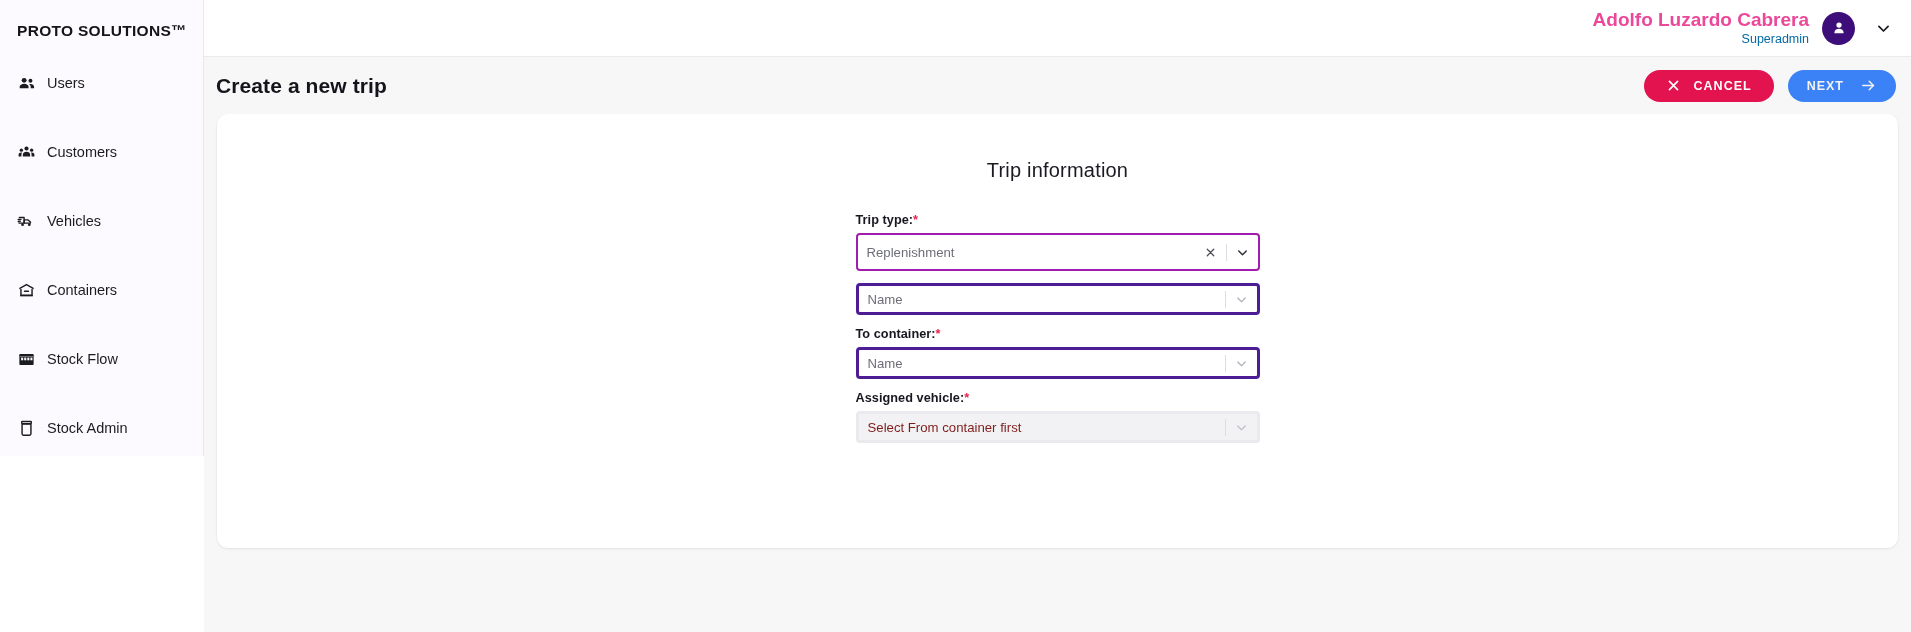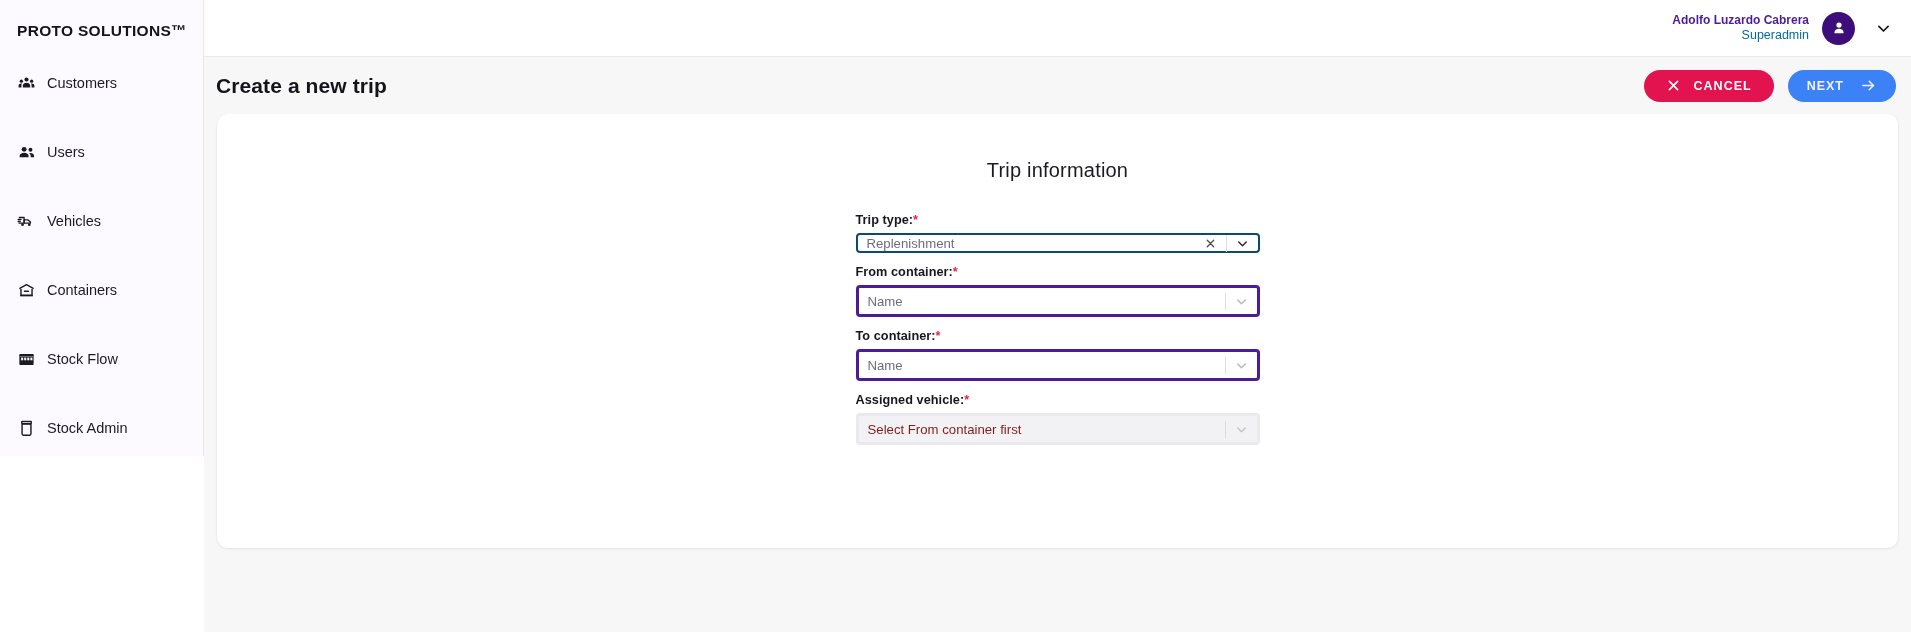--- a/index.html
+++ b/index.html
@@ -94,23 +94,23 @@
     align-items: center;
     gap: 13px;
   }
   .user-names {
     display: flex;
     flex-direction: column;
     align-items: flex-end;
     line-height: 1.25;
   }
   .user-name {
-    font-size: 12px;
-    font-weight: bold;
-    color: #4c1d95;
+    font-size: 19px;
+    font-weight: bold;
+    color: #ec4899;
     white-space: nowrap;
   }
   .user-role {
     font-size: 12.5px;
     color: #0369a1;
     white-space: nowrap;
   }
   .avatar {
     width: 33px;
     height: 33px;
@@ -224,22 +224,22 @@
     height: 32px;
     border: 3px solid #4c1d95;
     border-radius: 4px;
     background: #ffffff;
     display: flex;
     align-items: center;
     padding: 0 4px 0 9px;
     cursor: pointer;
   }
   .select.focused {
-    border: 2px solid #0c4a6e;
-    height: 20px;
+    border: 2px solid #a21caf;
+    height: 38px;
   }
   .select.disabled {
     background: #f2f2f4;
     border-color: #e9e9ee;
     cursor: default;
   }
   .select-value {
     flex: 1;
     font-size: 13.2px;
     color: #6e6e7a;
@@ -275,45 +275,45 @@
   }
 </style>
 </head>
 <body>
 
 <div class="app">
 
   <aside class="sidebar">
     <div class="brand">PROTO SOLUTIONS™</div>
     <nav class="nav">
+
+      <div class="nav-item">
+        <span class="nav-icon">
+          <svg width="19" height="19" viewBox="0 0 24 24" fill="currentColor">
+            <circle cx="9" cy="8" r="3.1"></circle>
+              <circle cx="17" cy="8.6" r="2.5"></circle>
+            <path d="M9 12.2c-3.1 0-5.6 1.7-5.6 3.8V18h11.2v-2c0-2.1-2.5-3.8-5.6-3.8z"></path>
+            <path d="M17 12.6c-.6 0-1.2.1-1.7.2 1.2.9 2 2.1 2 3.2V18h4.3v-1.8c0-1.9-2.1-3.6-4.6-3.6z"></path>
+          </svg>
+        </span>
+        <span>Users</span>
+      </div>
 
       <div class="nav-item">
         <span class="nav-icon">
           <svg width="19" height="19" viewBox="0 0 24 24" fill="currentColor">
             <circle cx="12" cy="7" r="2.6"></circle>
               <circle cx="5.5" cy="9" r="2.1"></circle>
               <circle cx="18.5" cy="9" r="2.1"></circle>
             <path d="M12 11c-2.6 0-4.6 1.5-4.6 3.4V17h9.2v-2.6C16.6 12.5 14.6 11 12 11z"></path>
             <path d="M5.5 12c-2 0-3.5 1.2-3.5 2.7V17h3.6v-2.6c0-.9.3-1.7.9-2.3-.3-.1-.6-.1-1-.1z"></path>
             <path d="M18.5 12c-.4 0-.7 0-1 .1.6.6.9 1.4.9 2.3V17H22v-2.3c0-1.5-1.5-2.7-3.5-2.7z"></path>
           </svg>
         </span>
         <span>Customers</span>
-      </div>
-
-      <div class="nav-item">
-        <span class="nav-icon">
-          <svg width="19" height="19" viewBox="0 0 24 24" fill="currentColor">
-            <circle cx="9" cy="8" r="3.1"></circle>
-              <circle cx="17" cy="8.6" r="2.5"></circle>
-            <path d="M9 12.2c-3.1 0-5.6 1.7-5.6 3.8V18h11.2v-2c0-2.1-2.5-3.8-5.6-3.8z"></path>
-            <path d="M17 12.6c-.6 0-1.2.1-1.7.2 1.2.9 2 2.1 2 3.2V18h4.3v-1.8c0-1.9-2.1-3.6-4.6-3.6z"></path>
-          </svg>
-        </span>
-        <span>Users</span>
       </div>
 
       <div class="nav-item">
         <span class="nav-icon">
           <svg width="19" height="19" viewBox="0 0 24 24" fill="none" stroke="currentColor" stroke-width="1.7" stroke-linecap="round" stroke-linejoin="round">
             <path d="M3 7h6v7H2.5"></path>
               <path d="M9 10h5l3 2.6V14H9z"></path>
             <circle cx="7" cy="16" r="1.7" fill="currentColor" stroke="none"></circle>
             <circle cx="15.5" cy="16" r="1.7" fill="currentColor" stroke="none"></circle>
             <path d="M1.5 9.5H5M1.5 12H4"></path>
@@ -433,23 +433,20 @@
               <span class="sep"></span>
               <span class="chev">
                 <svg width="15" height="15" viewBox="0 0 24 24" fill="none" stroke="#2d2d38" stroke-width="2.3" stroke-linecap="round" stroke-linejoin="round">
                   <path d="M6 9.5l6 6 6-6"></path>
                 </svg>
               </span>
             </div>
           </div>
 
           <div class="field">
-            <label class="field-label">
-              <span>From container:</span><span class="req">*</span>
-            </label>
             <div class="select">
               <span class="select-value">Name</span>
               <span class="sep"></span>
               <span class="chev">
                 <svg width="15" height="15" viewBox="0 0 24 24" fill="none" stroke="#b6b6c0" stroke-width="2.2" stroke-linecap="round" stroke-linejoin="round">
                   <path d="M6 9.5l6 6 6-6"></path>
                 </svg>
               </span>
             </div>
           </div>

